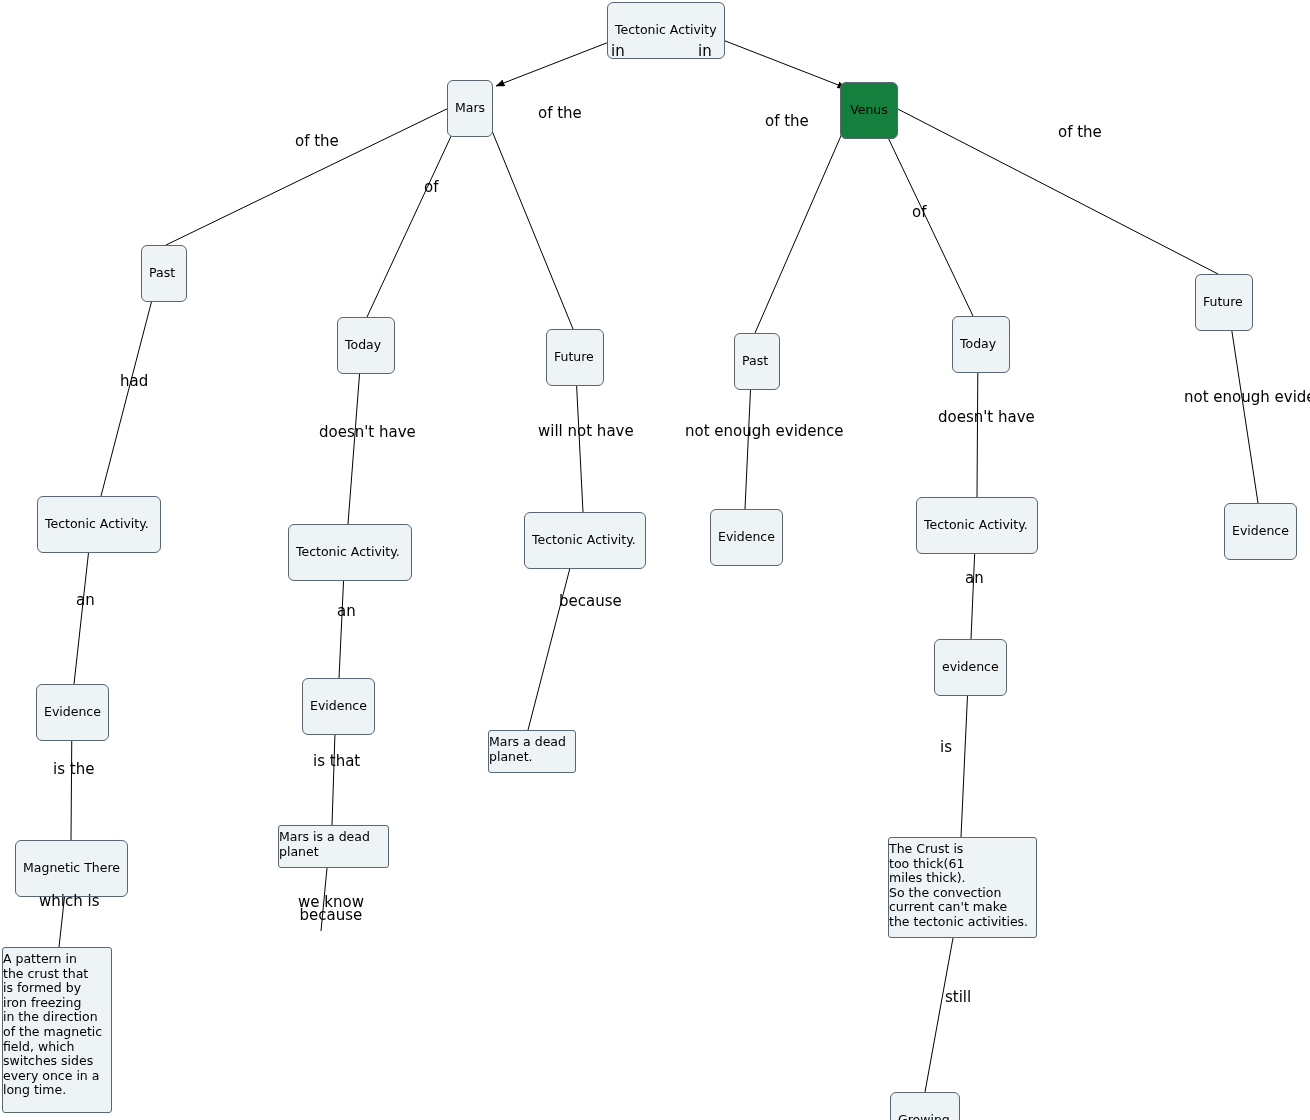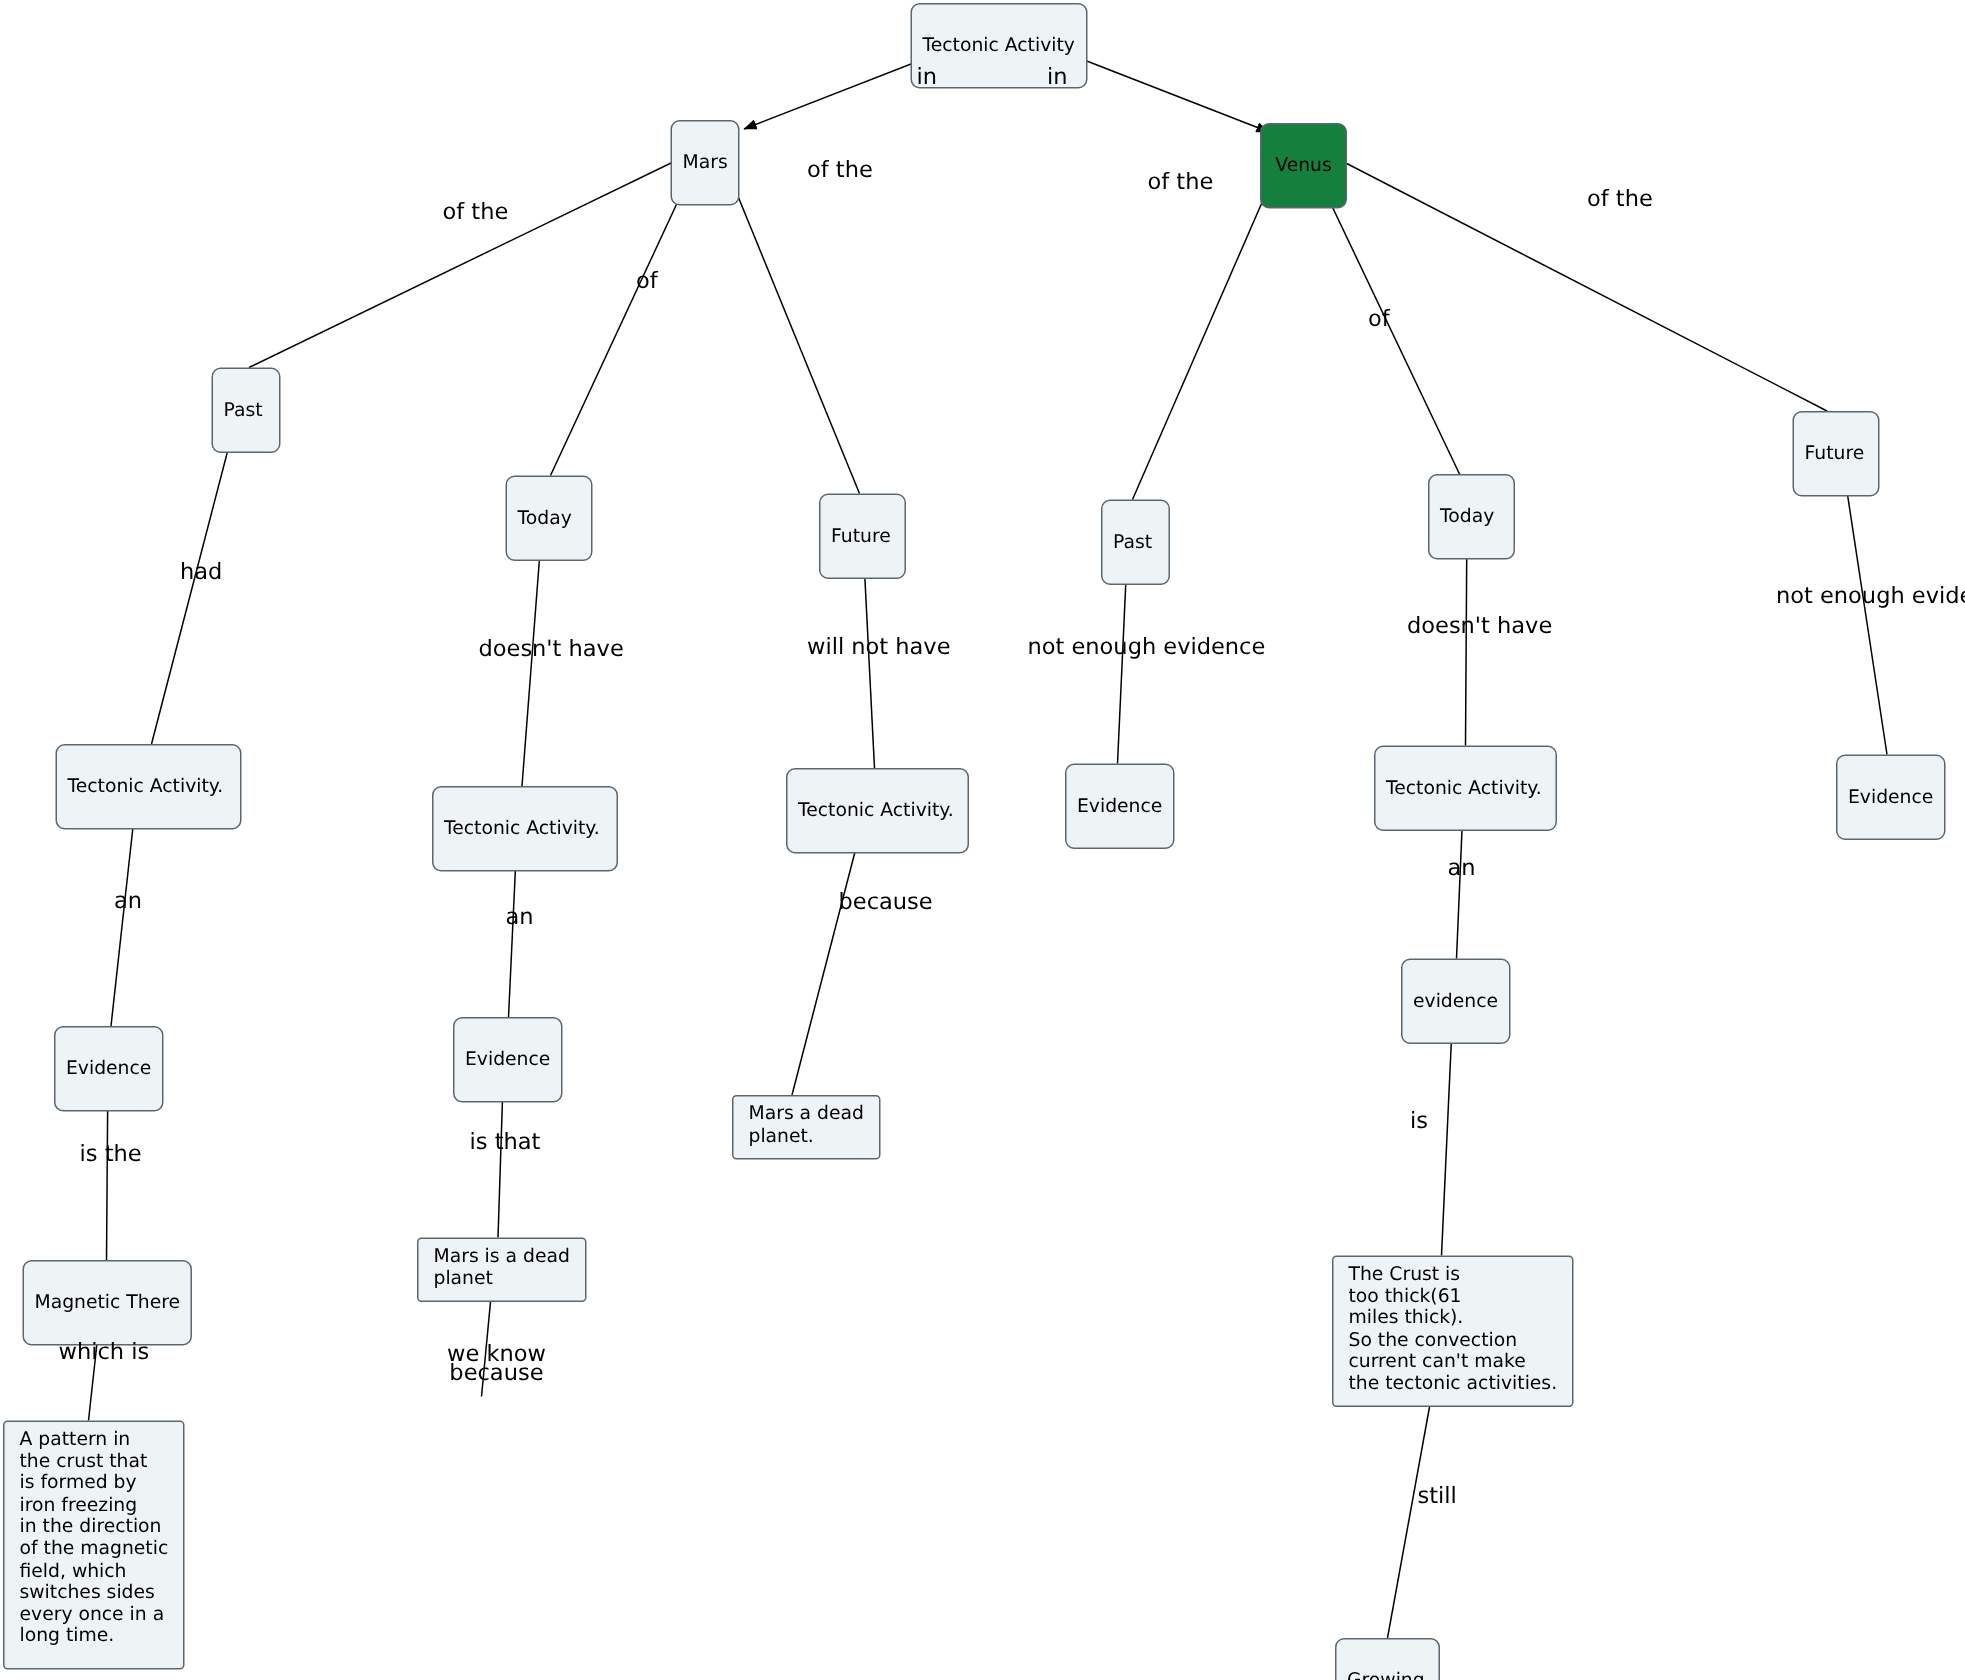--- a/index.html
+++ b/index.html
@@ -31,21 +31,21 @@
     border-radius: 6px;
     color: #000000;
     font-size: 12.5px;
     line-height: 14.6px;
     padding: 20px 7px;
     white-space: pre;
     z-index: 2;
   }
   .node.multiline {
     border-radius: 3px;
-    padding: 4px 10px;
+    padding: 4px 0;
   }
   .edge-label {
     position: absolute;
     color: #000000;
     font-size: 15px;
     line-height: 13px;
     white-space: pre;
     text-align: center;
     z-index: 3;
     background: transparent;

